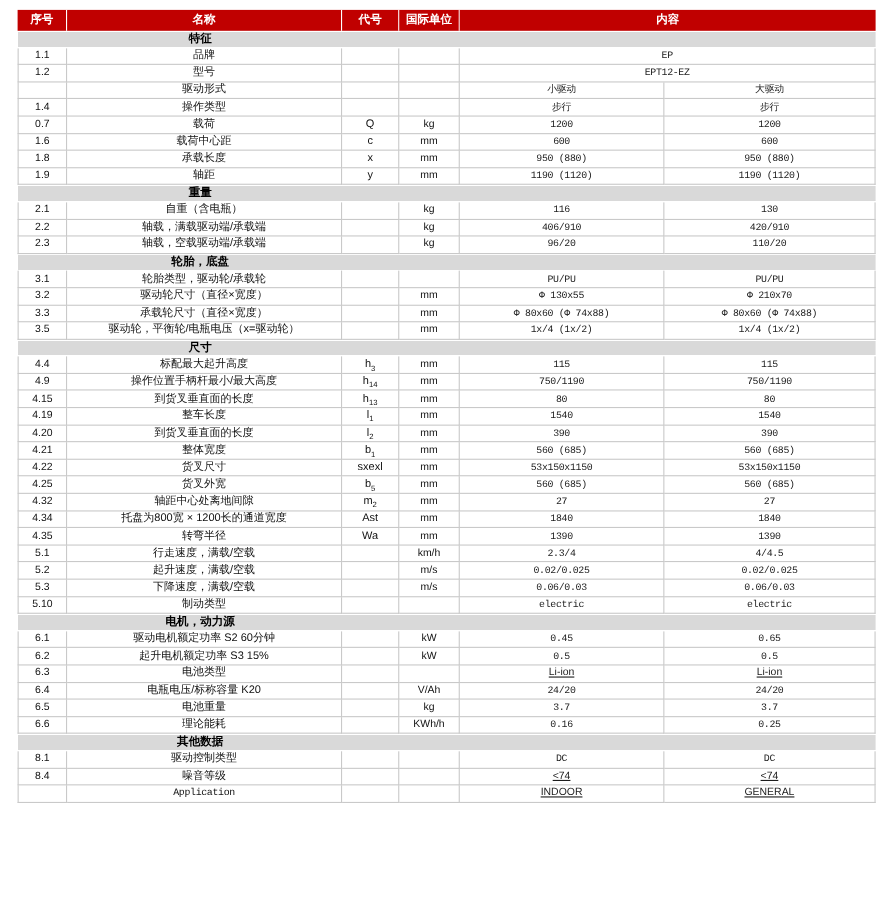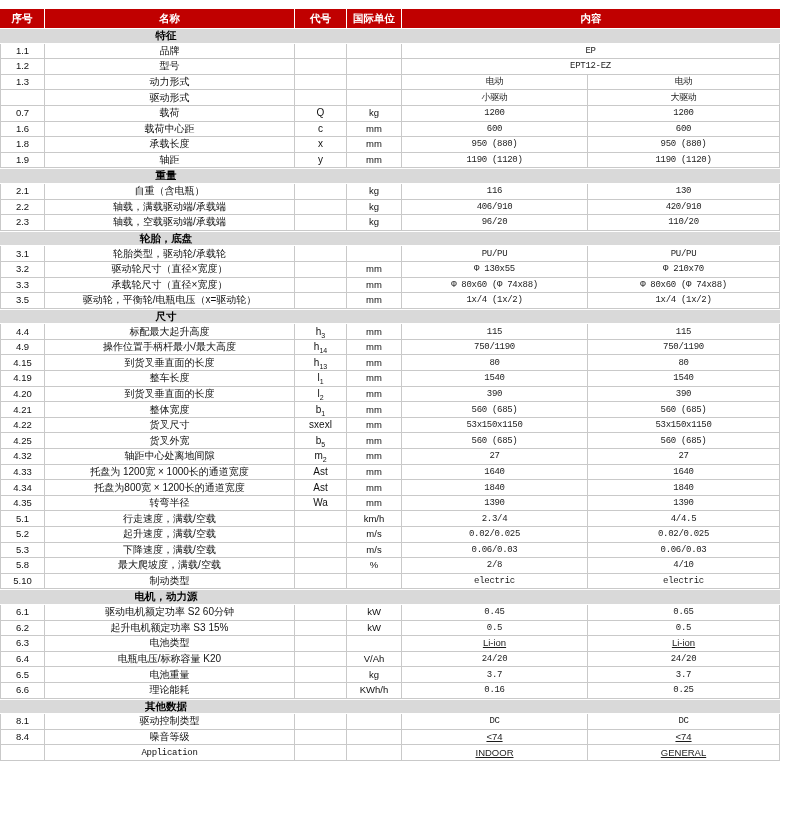--- a/index.html
+++ b/index.html
@@ -9,21 +9,21 @@
     --grid:#C9C9C9;
     --marker:#2E7D32;
   }
   *{box-sizing:content-box;}
   html,body{margin:0;padding:0;}
   body{
     width:800px;height:819px;background:#fff;overflow:hidden;
     font-family:"Liberation Sans","DejaVu Sans",sans-serif;
     -webkit-font-smoothing:antialiased;
   }
-  .wrap{position:absolute;left:0;top:9px;width:736px;}
+  .wrap{position:absolute;left:16px;top:9px;width:736px;}
   table{border-collapse:separate;border-spacing:0;table-layout:fixed;width:780px;}
   th{
     background:var(--header-bg);color:var(--header-text);
     font-size:10.5px;font-weight:bold;height:19px;line-height:19px;
     padding:0;border-right:1px solid #fff;text-align:center;
     overflow:hidden;white-space:nowrap;
   }
   th.last{border-right:none;}
   td{
     height:14.6px;line-height:14px;padding:0;margin:0;
@@ -93,34 +93,34 @@
           <td class="val" colspan="2">EP</td>
         </tr>
         <tr>
           <td class="no first">1.2</td>
           <td class="name">型号</td>
           <td class="code"><span></span></td>
           <td class="unit"></td>
           <td class="val" colspan="2">EPT12-EZ</td>
         </tr>
         <tr>
-          <td class="no first">1.3</td>
-          <td class="name">动力形式</td>
-          <td class="code"><span></span></td>
-          <td class="unit"></td>
-          <td class="val">电动</td>
-          <td class="val">电动</td>
-        </tr>
-        <tr>
           <td class="no first"></td>
           <td class="name">驱动形式</td>
           <td class="code"><span></span></td>
           <td class="unit"></td>
           <td class="val">小驱动</td>
           <td class="val">大驱动</td>
+        </tr>
+        <tr>
+          <td class="no first">1.4</td>
+          <td class="name">操作类型</td>
+          <td class="code"><span></span></td>
+          <td class="unit"></td>
+          <td class="val">步行</td>
+          <td class="val">步行</td>
         </tr>
         <tr>
           <td class="no first">0.7</td>
           <td class="name">载荷</td>
           <td class="code"><span>Q</span></td>
           <td class="unit">kg</td>
           <td class="val">1200</td>
           <td class="val">1200</td>
         </tr>
         <tr>
@@ -284,28 +284,20 @@
         </tr>
         <tr>
           <td class="no first">4.32</td>
           <td class="name">轴距中心处离地间隙</td>
           <td class="code"><span>m</span><sub>2</sub></td>
           <td class="unit">mm</td>
           <td class="val">27</td>
           <td class="val">27</td>
         </tr>
         <tr>
-          <td class="no first">4.33</td>
-          <td class="name">托盘为 1200宽 × 1000长的通道宽度</td>
-          <td class="code"><span>Ast</span></td>
-          <td class="unit">mm</td>
-          <td class="val">1640</td>
-          <td class="val">1640</td>
-        </tr>
-        <tr>
           <td class="no first">4.34</td>
           <td class="name">托盘为800宽 × 1200长的通道宽度</td>
           <td class="code"><span>Ast</span></td>
           <td class="unit">mm</td>
           <td class="val">1840</td>
           <td class="val">1840</td>
         </tr>
         <tr>
           <td class="no first">4.35</td>
           <td class="name">转弯半径</td>
@@ -330,28 +322,20 @@
           <td class="val">0.02/0.025</td>
           <td class="val">0.02/0.025</td>
         </tr>
         <tr>
           <td class="no first">5.3</td>
           <td class="name">下降速度，满载/空载</td>
           <td class="code"><span></span></td>
           <td class="unit">m/s</td>
           <td class="val">0.06/0.03</td>
           <td class="val">0.06/0.03</td>
-        </tr>
-        <tr>
-          <td class="no first">5.8</td>
-          <td class="name">最大爬坡度，满载/空载</td>
-          <td class="code"><span></span></td>
-          <td class="unit">%</td>
-          <td class="val">2/8</td>
-          <td class="val">4/10</td>
         </tr>
         <tr>
           <td class="no first">5.10</td>
           <td class="name">制动类型</td>
           <td class="code"><span></span></td>
           <td class="unit"></td>
           <td class="val">electric</td>
           <td class="val">electric</td>
         </tr>
         <tr class="section">

